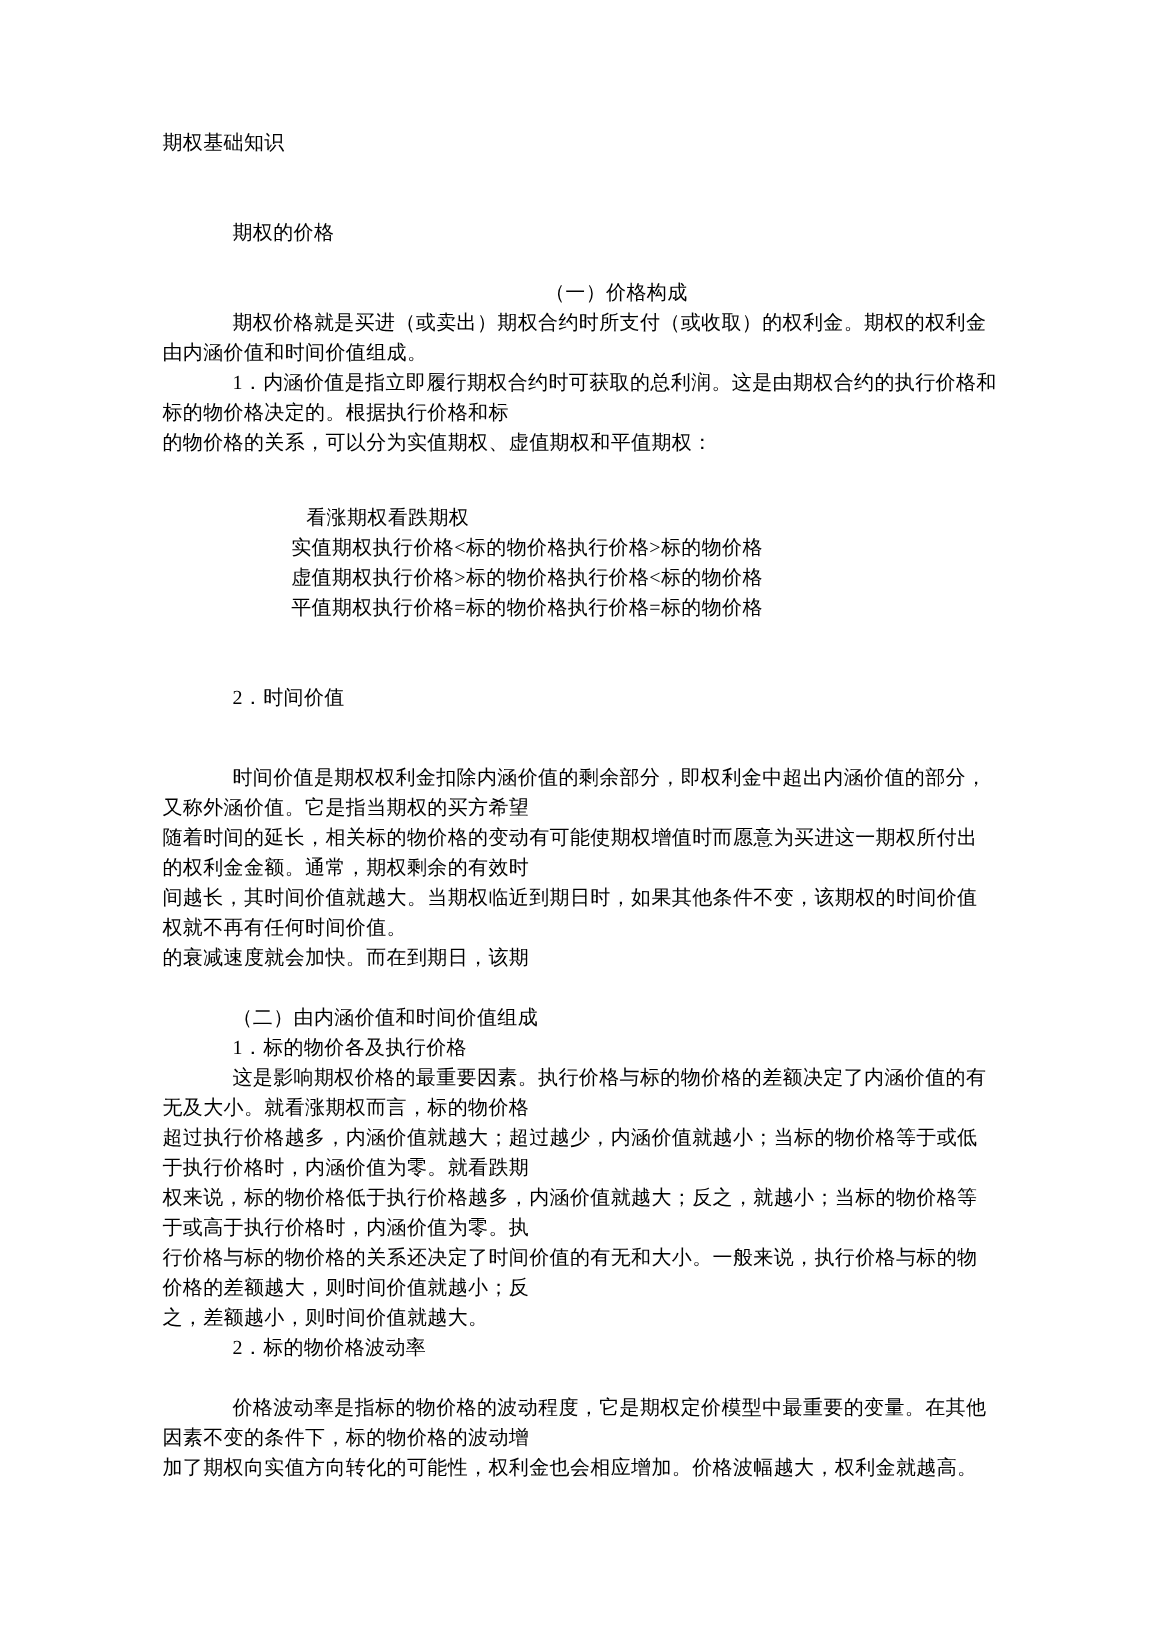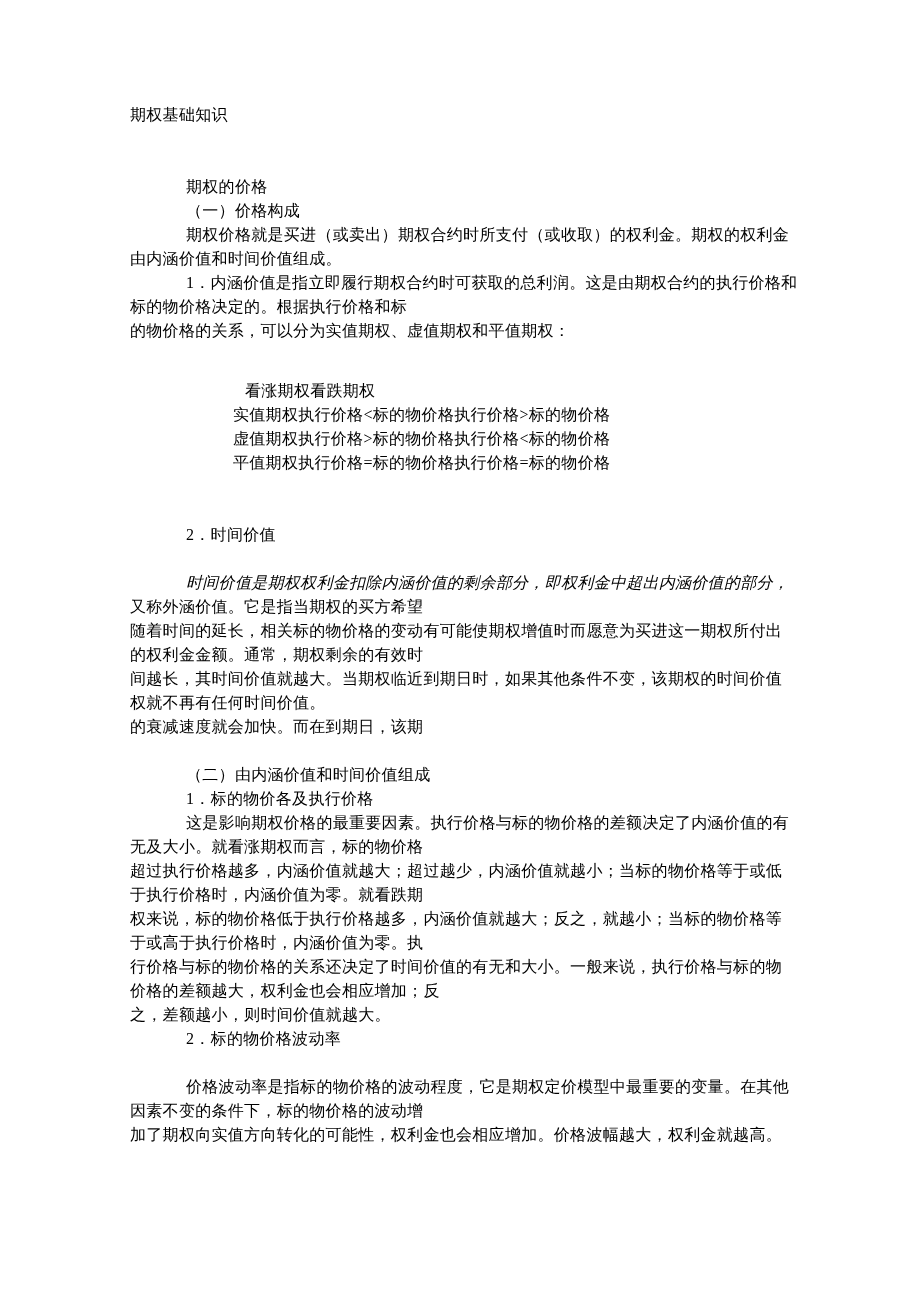--- a/index.html
+++ b/index.html
@@ -35,47 +35,47 @@
   .indent-2 { padding-left: 103px; }
   .indent-3 { padding-left: 115px; }
 </style>
 </head>
 <body>
 
 <div class="page">
   <div class="doc-body">
       <div class="line indent-0">期权基础知识</div>
       <div class="line indent-1" style="margin-top: 48px;">期权的价格</div>
-      <div class="line indent-1" style="">（一）价格构成</div>
+      <div class="line indent-1" style="margin-top: 24px; text-align: center;">（一）价格构成</div>
       <div class="line indent-1">期权价格就是买进（或卖出）期权合约时所支付（或收取）的权利金。期权的权利金</div>
       <div class="line indent-0">由内涵价值和时间价值组成。</div>
       <div class="line indent-1">1．内涵价值是指立即履行期权合约时可获取的总利润。这是由期权合约的执行价格和</div>
       <div class="line indent-0">标的物价格决定的。根据执行价格和标</div>
       <div class="line indent-0">的物价格的关系，可以分为实值期权、虚值期权和平值期权：</div>
       <div class="line indent-3" style="margin-top: 36px;">看涨期权看跌期权</div>
       <div class="line indent-2">实值期权执行价格&lt;标的物价格执行价格&gt;标的物价格</div>
       <div class="line indent-2">虚值期权执行价格&gt;标的物价格执行价格&lt;标的物价格</div>
       <div class="line indent-2">平值期权执行价格=标的物价格执行价格=标的物价格</div>
       <div class="line indent-1" style="margin-top: 48px;">2．时间价值</div>
-      <div class="line indent-1" style="margin-top: 24px; font-style: italic;">时间价值是期权权利金扣除内涵价值的剩余部分，即权利金中超出内涵价值的部分，</div>
+      <div class="line indent-1" style="margin-top: 40px;">时间价值是期权权利金扣除内涵价值的剩余部分，即权利金中超出内涵价值的部分，</div>
       <div class="line indent-0">又称外涵价值。它是指当期权的买方希望</div>
       <div class="line indent-0">随着时间的延长，相关标的物价格的变动有可能使期权增值时而愿意为买进这一期权所付出</div>
       <div class="line indent-0">的权利金金额。通常，期权剩余的有效时</div>
       <div class="line indent-0">间越长，其时间价值就越大。当期权临近到期日时，如果其他条件不变，该期权的时间价值</div>
       <div class="line indent-0">权就不再有任何时间价值。</div>
       <div class="line indent-0">的衰减速度就会加快。而在到期日，该期</div>
       <div class="line indent-1" style="margin-top: 24px;">（二）由内涵价值和时间价值组成</div>
       <div class="line indent-1">1．标的物价各及执行价格</div>
       <div class="line indent-1">这是影响期权价格的最重要因素。执行价格与标的物价格的差额决定了内涵价值的有</div>
       <div class="line indent-0">无及大小。就看涨期权而言，标的物价格</div>
       <div class="line indent-0">超过执行价格越多，内涵价值就越大；超过越少，内涵价值就越小；当标的物价格等于或低</div>
       <div class="line indent-0">于执行价格时，内涵价值为零。就看跌期</div>
       <div class="line indent-0">权来说，标的物价格低于执行价格越多，内涵价值就越大；反之，就越小；当标的物价格等</div>
       <div class="line indent-0">于或高于执行价格时，内涵价值为零。执</div>
       <div class="line indent-0">行价格与标的物价格的关系还决定了时间价值的有无和大小。一般来说，执行价格与标的物</div>
-      <div class="line indent-0">价格的差额越大，权利金也会相应增加；反</div>
+      <div class="line indent-0">价格的差额越大，则时间价值就越小；反</div>
       <div class="line indent-0">之，差额越小，则时间价值就越大。</div>
       <div class="line indent-1">2．标的物价格波动率</div>
       <div class="line indent-1" style="margin-top: 24px;">价格波动率是指标的物价格的波动程度，它是期权定价模型中最重要的变量。在其他</div>
       <div class="line indent-0">因素不变的条件下，标的物价格的波动增</div>
       <div class="line indent-0">加了期权向实值方向转化的可能性，权利金也会相应增加。价格波幅越大，权利金就越高。</div>
     </div>
 </div>
 
 </body></html>

